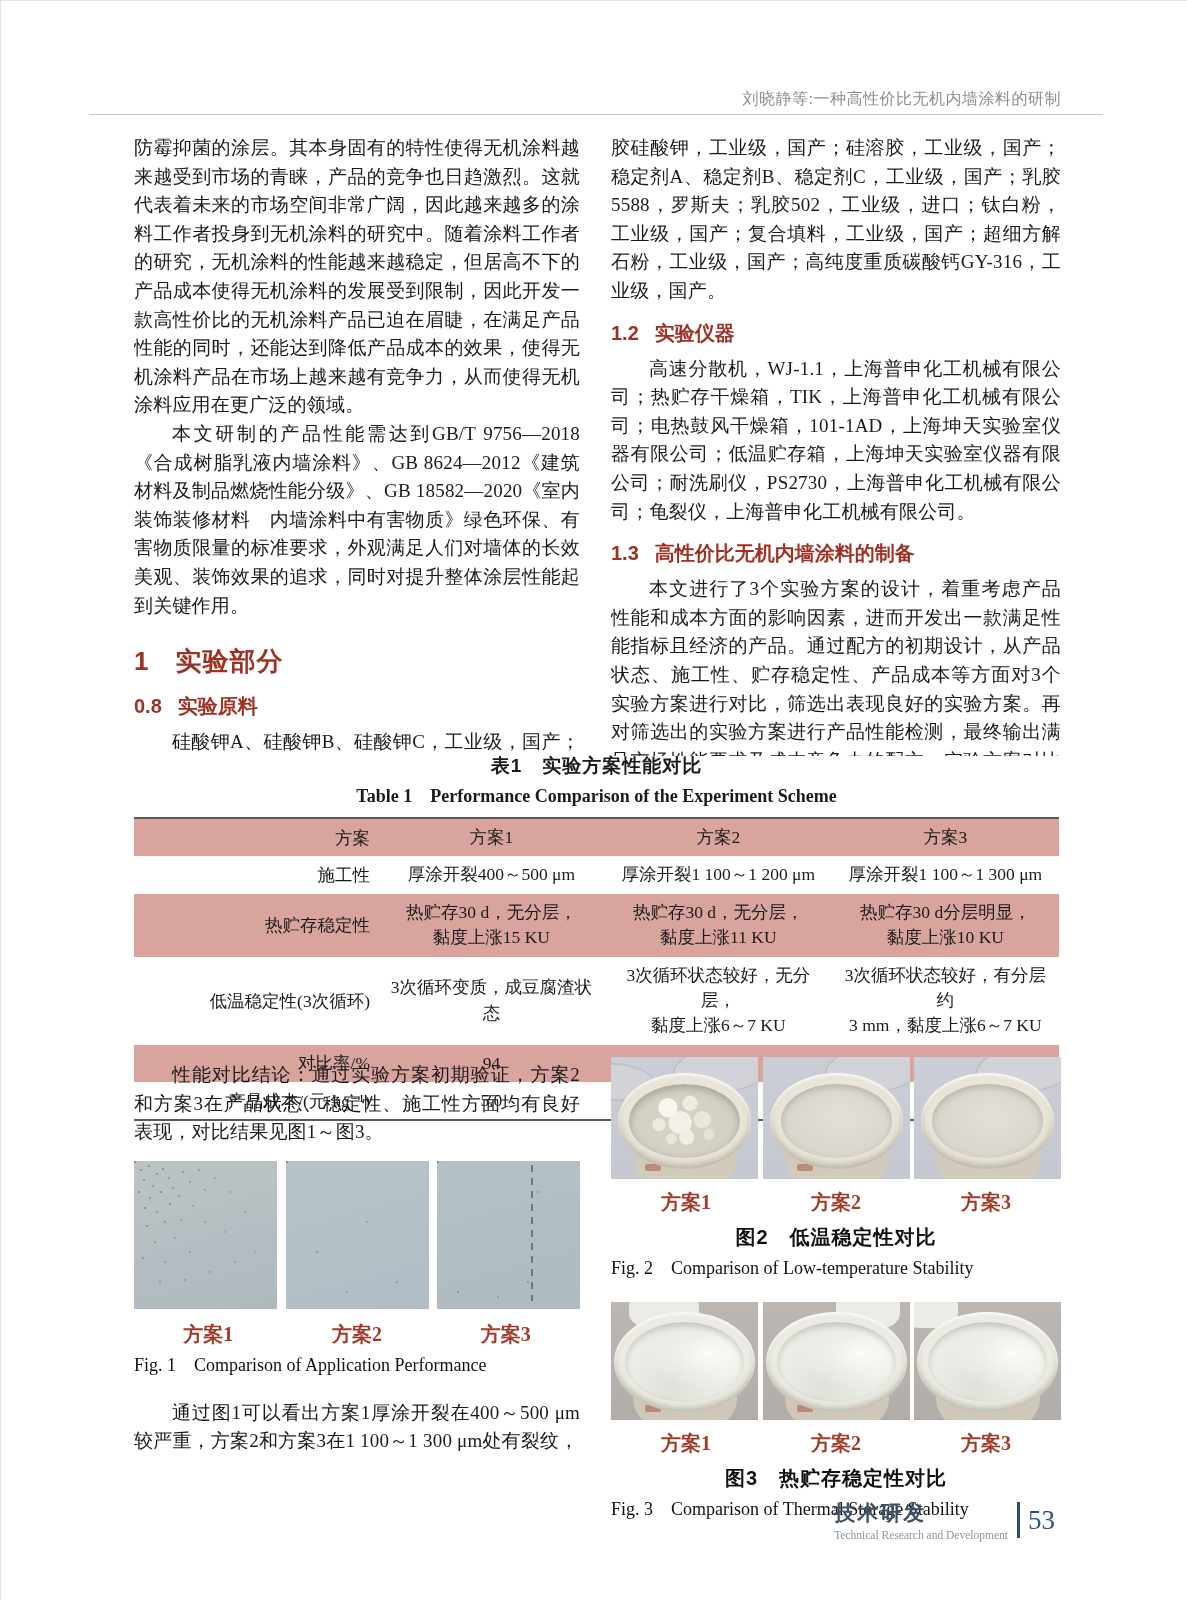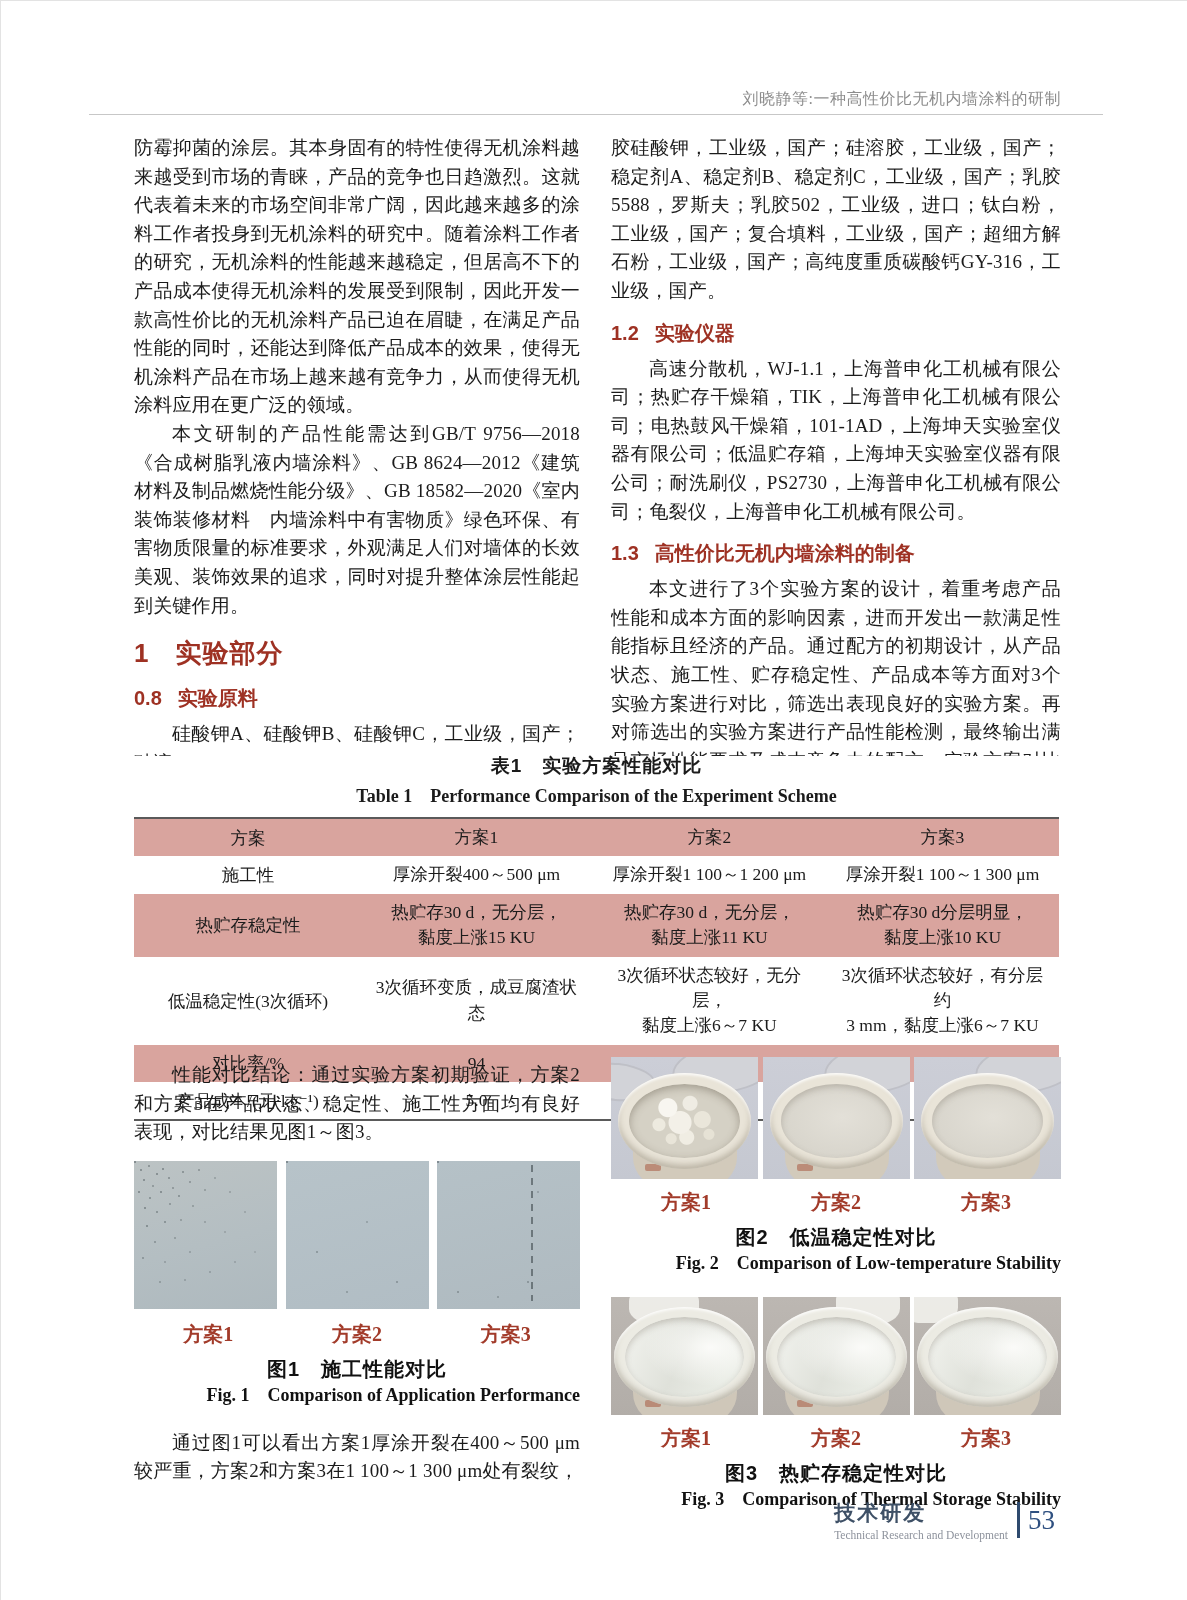--- a/index.html
+++ b/index.html
@@ -17,21 +17,21 @@
     position:absolute; top:113px; left:88px; width:1014px; height:1px;
     background:#c7c7c7;
   }
   
   .col{position:absolute; top:133px; overflow:hidden;}
   .col-left{left:133px; width:446px; height:622px;}
   .col-right{left:610px; width:450px; height:622px;}
   .col p{margin:0; font-size:19px; line-height:28.6px; text-align:justify; letter-spacing:.2px;}
   .indent{text-indent:2em;}
   .sec-h1{
-    margin:16px 0 10px 0; font-family:"Liberation Sans","DejaVu Sans",sans-serif;
+    margin:24px 0 10px 0; font-family:"Liberation Sans","DejaVu Sans",sans-serif;
     font-weight:bold; font-size:26px; color:#9e3123; letter-spacing:1px;
   }
   .sec-h1 .num{margin-right:26px;}
   .sec-h2{
     margin:14px 0 8px 0; font-family:"Liberation Sans","DejaVu Sans",sans-serif;
     font-weight:bold; font-size:20px; color:#9e3123;
   }
   .sec-h2 .num{margin-right:16px;}
   
   .table-block{position:absolute; left:133px; top:752px; width:925px;}
@@ -39,39 +39,39 @@
     text-align:center; font-family:"Liberation Sans","DejaVu Sans",sans-serif;
     font-weight:bold; font-size:19px; margin-bottom:5px; letter-spacing:1px;
   }
   .tbl-title-en{text-align:center; font-weight:bold; font-size:18px; margin-bottom:9px;}
   table.cmp{
     width:100%; border-collapse:collapse;
     border-top:2px solid #5a5a5a; border-bottom:2px solid #5a5a5a;
     font-size:17.5px;
   }
   table.cmp th, table.cmp td{font-weight:normal; padding:6px 8px; vertical-align:middle;}
-  table.cmp .lab{text-align:center; width:208px; padding-left:10px;margin-top:24px;}
+  table.cmp .lab{text-align:right; width:208px; padding-left:28px;margin-top:24px;}
   table.cmp .c{text-align:center; white-space:pre-line; line-height:1.45;}
   tr.pink{background:#d9a49e;}
   tr.white{background:#ffffff;}
   
   .below-left{position:absolute; left:133px; top:1060px; width:446px;}
   .below-right{position:absolute; left:610px; top:1048px; width:450px;}
   .below-left p, .below-right p{margin:0; font-size:19px; line-height:28.6px; text-align:justify; letter-spacing:.2px;}
   
   .fig-row{display:flex; justify-content:space-between; margin-top:14px;}
   .fig-label-row{
     display:flex; justify-content:space-around; margin-top:12px;
     color:#a23b2a; font-weight:bold; font-size:20px;
   }
   .cap-zh{
     text-align:center; font-family:"Liberation Sans","DejaVu Sans",sans-serif;
     font-weight:bold; font-size:20px; color:#111; margin-top:8px; letter-spacing:1px;
   }
-  .cap-en{text-align:right; font-weight:bold; font-size:18px; color:#111; }
+  .cap-en{text-align:left; font-weight:normal; font-size:18px; color:#111; margin-top:5px;}
   .after-fig{margin-top:22px !important;}
   
   .panel{position:relative; width:143px; height:148px; overflow:hidden;}
   .p1{background:linear-gradient(165deg,#bcc3c4 0%,#b4bec2 55%,#aeb9be 100%);}
   .p2{background:linear-gradient(165deg,#b7c3c9 0%,#b1bdc4 100%);}
   .p3{background:linear-gradient(165deg,#b5c1c7 0%,#afbac0 100%);}
   .dot{position:absolute; top:0; left:0; width:2px; height:2px; border-radius:50%; background:rgba(58,68,72,.55);}
   .p1 .dot{box-shadow:
     6px 8px 0 0 rgba(58,68,72,.5), 14px 4px 0 0 rgba(58,68,72,.45), 22px 12px 0 0 rgba(58,68,72,.5),
     9px 18px 0 0 rgba(58,68,72,.5), 18px 24px 0 0 rgba(58,68,72,.4), 28px 7px 0 0 rgba(58,68,72,.5),
@@ -235,21 +235,20 @@
       <div class="panel p3">
           <span class="dot"></span>
           <span class="crack"></span>
         </div>
     </div>
     <div class="fig-label-row">
       <span>方案1</span>
       <span>方案2</span>
       <span>方案3</span>
     </div>
-    <div class="cap-zh">图1　施工性能对比</div>
     <div class="cap-en">Fig. 1　Comparison of Application Performance</div>
 
     <p class="indent after-fig">通过图1可以看出方案1厚涂开裂在400～500 μm较严重，方案2和方案3在1 100～1 300 μm处有裂纹，</p>
   </div>
 
   <div class="below-right">
 
     <div class="fig-row" style="margin-top:8px;">
       <div class="photo ph2">
         <span class="lid a"></span>

